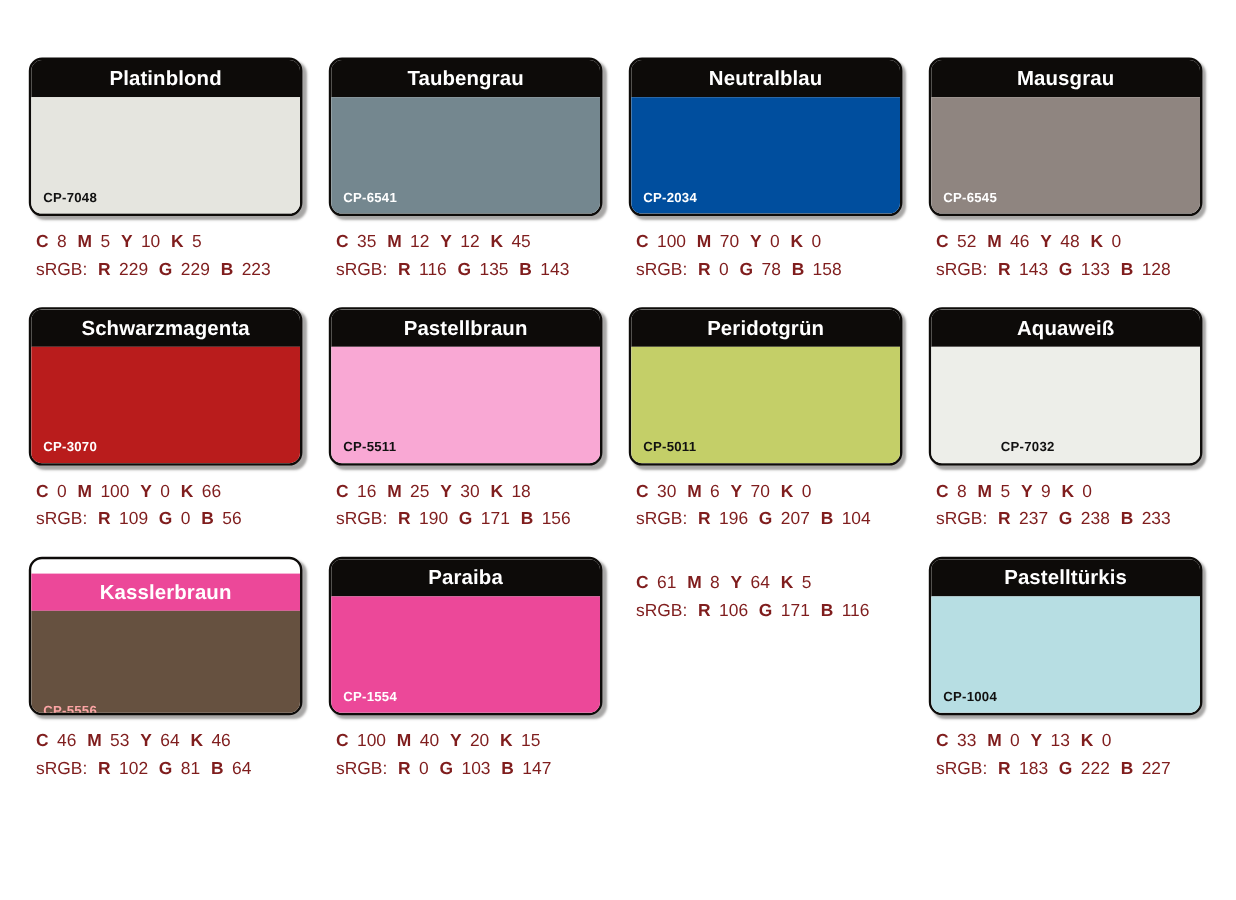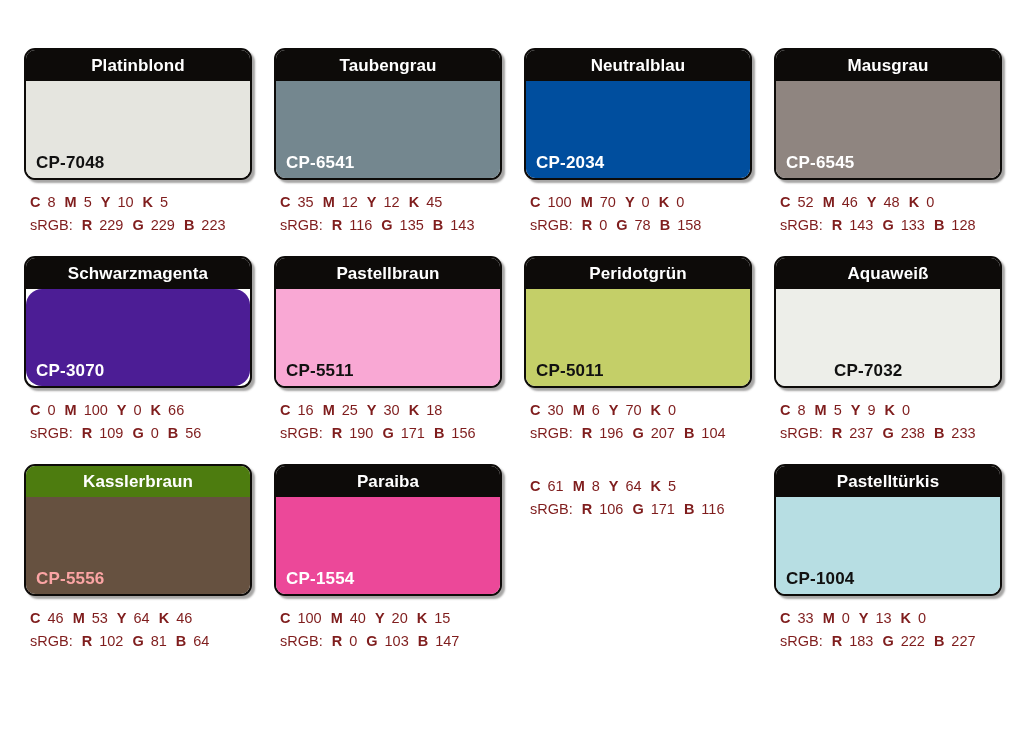--- a/index.html
+++ b/index.html
@@ -60,21 +60,21 @@
   }
   .card-swatch {
     position: relative;
     height: 97px;
     box-sizing: border-box;
   }
   .card-code {
     position: absolute;
     left: 10px;
     bottom: 7px;
-    font-size: 17px;
+    font-size: 11px;
     font-weight: bold;
     letter-spacing: 0.2px;
     line-height: 1;
   }
   .specs {
     padding: 11px 0 0 6px;
   }
   .spec-line {
     font-size: 14.5px;
     color: #7f1d1d;
@@ -158,21 +158,21 @@
         <div class="specs">
           <div class="spec-line"><span class="lbl">C</span><span class="sp"></span><span class="val">52</span><span class="sp-wide"></span><span class="lbl">M</span><span class="sp"></span><span class="val">46</span><span class="sp-wide"></span><span class="lbl">Y</span><span class="sp"></span><span class="val">48</span><span class="sp-wide"></span><span class="lbl">K</span><span class="sp"></span><span class="val">0</span></div>
           <div class="spec-line"><span class="srgb-prefix">sRGB:</span><span class="sp-wide"></span><span class="lbl">R</span><span class="sp"></span><span class="val">143</span><span class="sp-wide"></span><span class="lbl">G</span><span class="sp"></span><span class="val">133</span><span class="sp-wide"></span><span class="lbl">B</span><span class="sp"></span><span class="val">128</span></div>
         </div>
       </div>
       <div class="entry">
         <div class="card" style="border-color: rgb(13, 11, 9);">
           <div class="card-header" style="background: rgb(13, 11, 9);">
             <span class="card-title" style="color: rgb(255, 255, 255);">Schwarzmagenta</span>
           </div>
-          <div class="card-swatch" style="background: #4c1d95; border-radius: 16px;">
+          <div class="card-swatch" style="background: #b91c1c;">
             <span class="card-code" style="color: rgb(255, 255, 255);">CP-3070</span>
           </div>
         </div>
         <div class="specs">
           <div class="spec-line"><span class="lbl">C</span><span class="sp"></span><span class="val">0</span><span class="sp-wide"></span><span class="lbl">M</span><span class="sp"></span><span class="val">100</span><span class="sp-wide"></span><span class="lbl">Y</span><span class="sp"></span><span class="val">0</span><span class="sp-wide"></span><span class="lbl">K</span><span class="sp"></span><span class="val">66</span></div>
           <div class="spec-line"><span class="srgb-prefix">sRGB:</span><span class="sp-wide"></span><span class="lbl">R</span><span class="sp"></span><span class="val">109</span><span class="sp-wide"></span><span class="lbl">G</span><span class="sp"></span><span class="val">0</span><span class="sp-wide"></span><span class="lbl">B</span><span class="sp"></span><span class="val">56</span></div>
         </div>
       </div>
       <div class="entry">
         <div class="card" style="border-color: rgb(13, 11, 9);">
@@ -211,21 +211,21 @@
             <span class="card-code" style="color: rgb(17, 17, 17); margin-left: 48px;">CP-7032</span>
           </div>
         </div>
         <div class="specs">
           <div class="spec-line"><span class="lbl">C</span><span class="sp"></span><span class="val">8</span><span class="sp-wide"></span><span class="lbl">M</span><span class="sp"></span><span class="val">5</span><span class="sp-wide"></span><span class="lbl">Y</span><span class="sp"></span><span class="val">9</span><span class="sp-wide"></span><span class="lbl">K</span><span class="sp"></span><span class="val">0</span></div>
           <div class="spec-line"><span class="srgb-prefix">sRGB:</span><span class="sp-wide"></span><span class="lbl">R</span><span class="sp"></span><span class="val">237</span><span class="sp-wide"></span><span class="lbl">G</span><span class="sp"></span><span class="val">238</span><span class="sp-wide"></span><span class="lbl">B</span><span class="sp"></span><span class="val">233</span></div>
         </div>
       </div>
       <div class="entry">
         <div class="card" style="border-color: rgb(13, 11, 9);">
-          <div class="card-header" style="background: #4d7c0f;">
+          <div class="card-header" style="background: #ec4899; margin-top: 12px;">
             <span class="card-title" style="color: rgb(255, 255, 255);">Kasslerbraun</span>
           </div>
           <div class="card-swatch" style="background: rgb(102, 81, 64);">
             <span class="card-code" style="color: #fca5a5;">CP-5556</span>
           </div>
         </div>
         <div class="specs">
           <div class="spec-line"><span class="lbl">C</span><span class="sp"></span><span class="val">46</span><span class="sp-wide"></span><span class="lbl">M</span><span class="sp"></span><span class="val">53</span><span class="sp-wide"></span><span class="lbl">Y</span><span class="sp"></span><span class="val">64</span><span class="sp-wide"></span><span class="lbl">K</span><span class="sp"></span><span class="val">46</span></div>
           <div class="spec-line"><span class="srgb-prefix">sRGB:</span><span class="sp-wide"></span><span class="lbl">R</span><span class="sp"></span><span class="val">102</span><span class="sp-wide"></span><span class="lbl">G</span><span class="sp"></span><span class="val">81</span><span class="sp-wide"></span><span class="lbl">B</span><span class="sp"></span><span class="val">64</span></div>
         </div>

